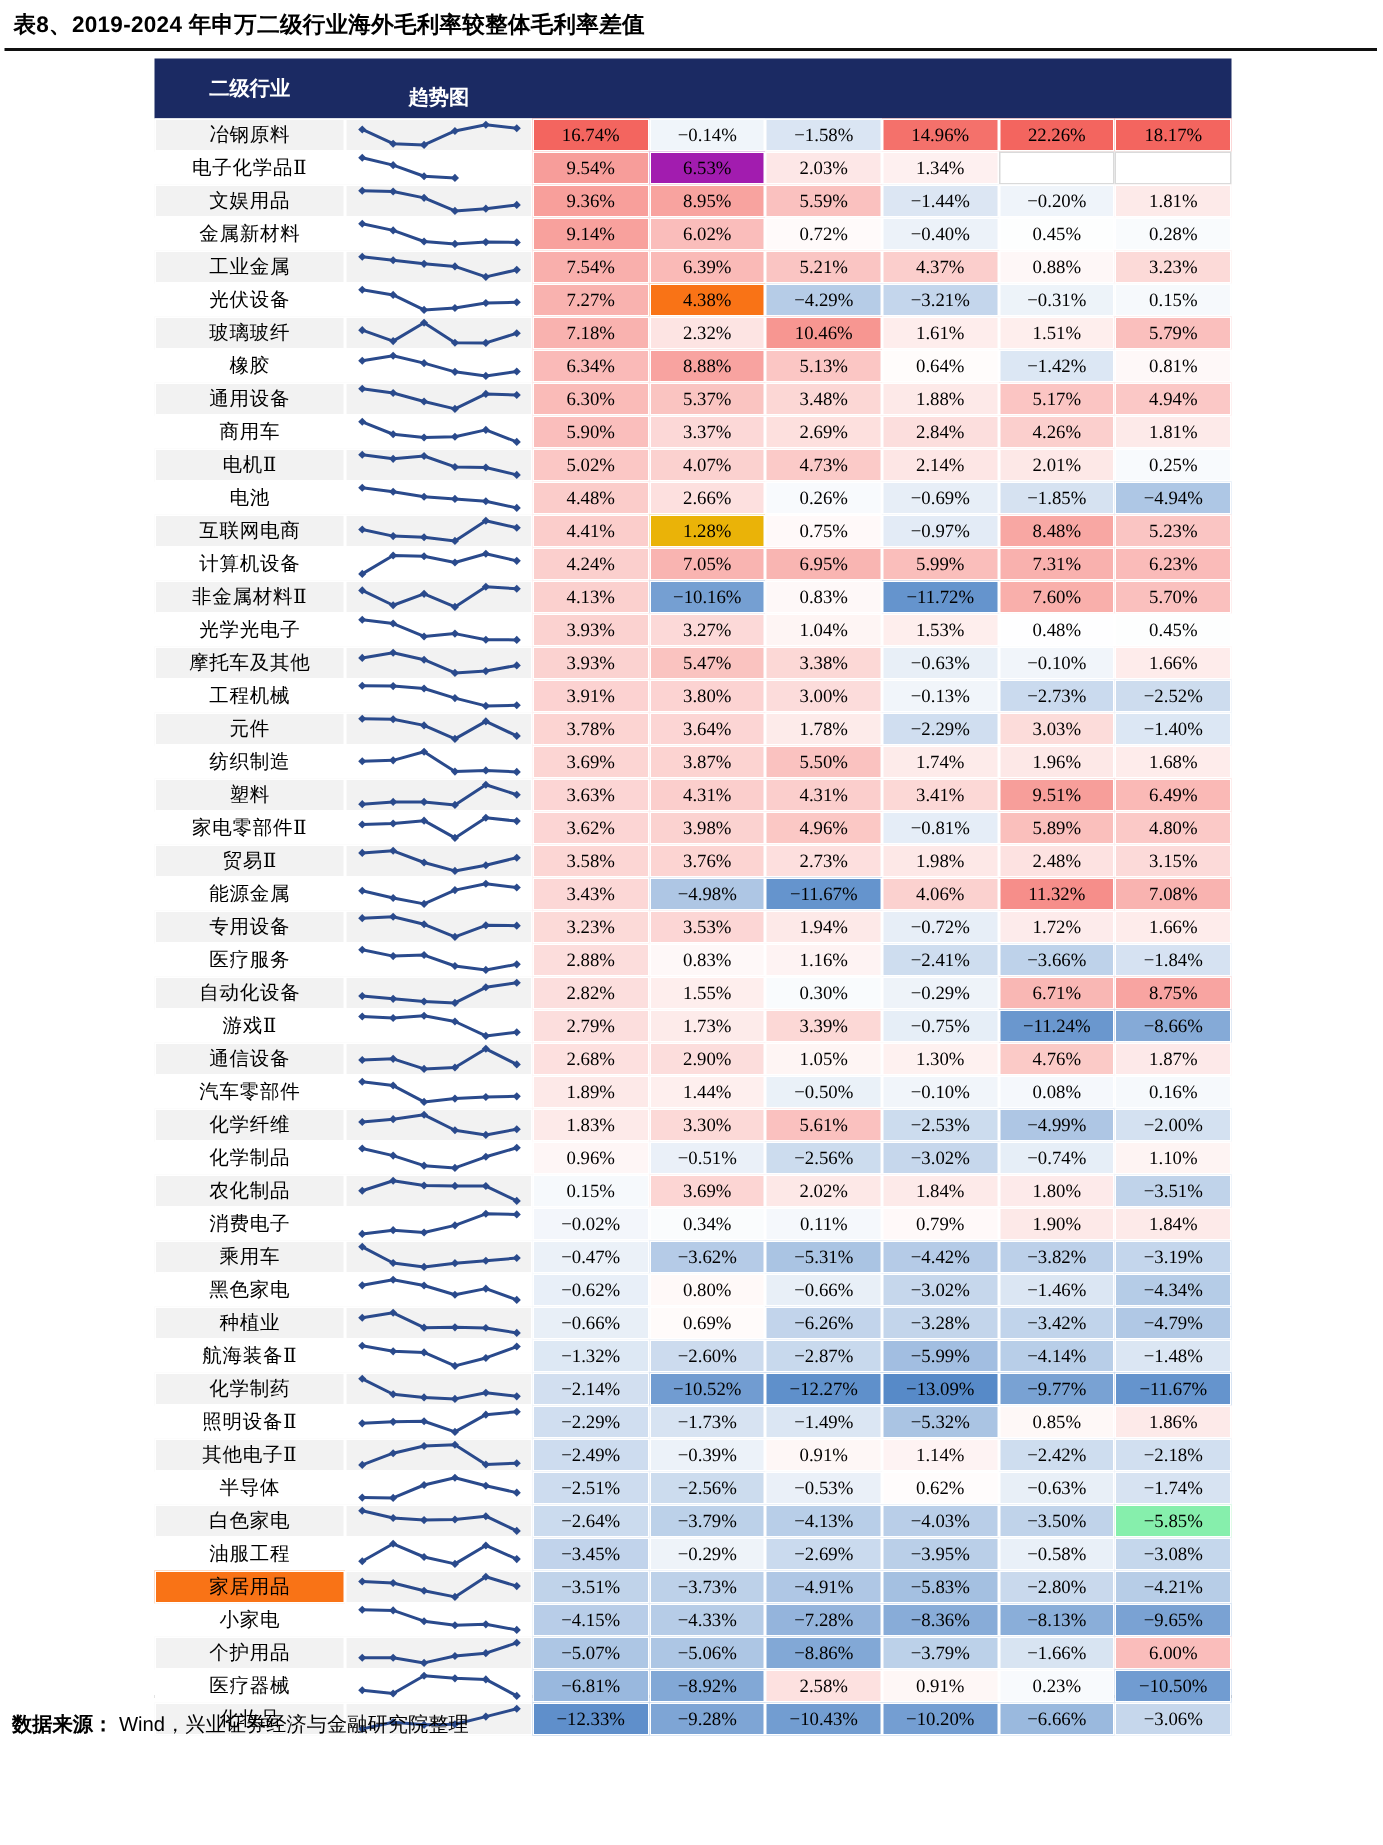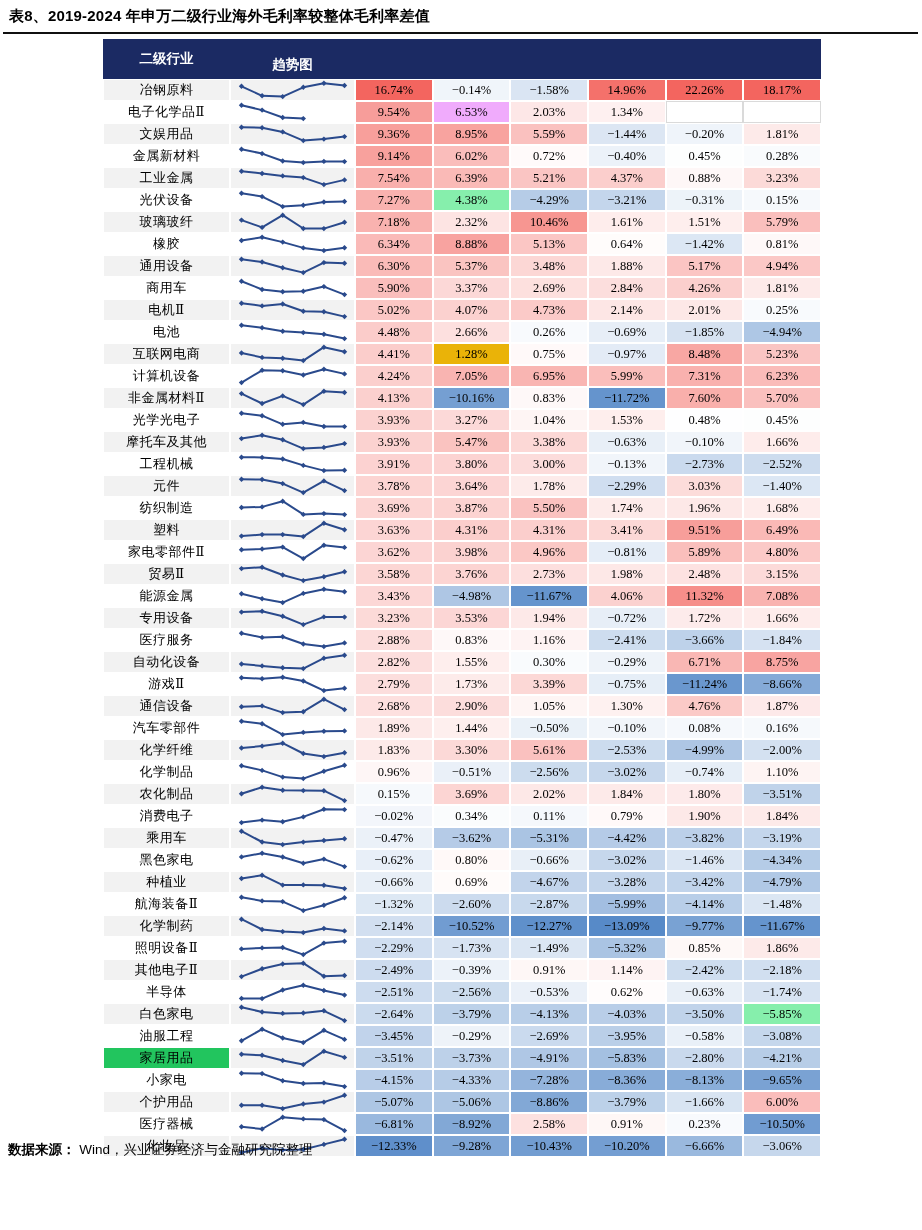--- a/index.html
+++ b/index.html
@@ -77,21 +77,21 @@
               <polyline points="6.5,3.2 27.1,8.1 47.7,15.5 68.3,16.6" fill="none" stroke="#2a4a8c" stroke-width="2" stroke-linejoin="round"></polyline>
               <g fill="#2a4a8c">
                 <path d="M3.8 3.2 L6.5 0.5 L9.2 3.2 L6.5 5.9 Z"></path>
                 <path d="M24.4 8.1 L27.1 5.4 L29.8 8.1 L27.1 10.8 Z"></path>
                 <path d="M45.0 15.5 L47.7 12.8 L50.4 15.5 L47.7 18.2 Z"></path>
                 <path d="M65.6 16.6 L68.3 13.9 L71.0 16.6 L68.3 19.3 Z"></path>
               </g>
             </svg>
           </div>
           <div class="c c-val" style="background:rgb(247,157,154)">9.54%</div>
-          <div class="c c-val" style="background:#f0abfc">6.53%</div>
+          <div class="c c-val" style="background:#a21caf">6.53%</div>
           <div class="c c-val" style="background:rgb(253,231,231)">2.03%</div>
           <div class="c c-val" style="background:rgb(254,240,240)">1.34%</div>
           <div class="c c-val c-blank"></div>
           <div class="c c-val c-blank"></div>
         </div>
         <div class="trow">
           <div class="c c-name" style="background:#f2f2f2">文娱用品</div>
           <div class="c c-trend" style="background:#f2f2f2">
             <svg width="115" height="20" viewBox="0 0 115 20">
               <polyline points="6.5,3.2 27.1,3.7 47.7,7.9 68.3,16.6 88.9,15.1 109.5,12.6" fill="none" stroke="#2a4a8c" stroke-width="2" stroke-linejoin="round"></polyline>
@@ -165,21 +165,21 @@
                 <path d="M3.8 3.2 L6.5 0.5 L9.2 3.2 L6.5 5.9 Z"></path>
                 <path d="M24.4 6.6 L27.1 3.9 L29.8 6.6 L27.1 9.3 Z"></path>
                 <path d="M45.0 16.6 L47.7 13.9 L50.4 16.6 L47.7 19.3 Z"></path>
                 <path d="M65.6 15.3 L68.3 12.6 L71.0 15.3 L68.3 18.0 Z"></path>
                 <path d="M86.2 12.0 L88.9 9.3 L91.6 12.0 L88.9 14.7 Z"></path>
                 <path d="M106.8 11.5 L109.5 8.8 L112.2 11.5 L109.5 14.2 Z"></path>
               </g>
             </svg>
           </div>
           <div class="c c-val" style="background:rgb(249,178,175)">7.27%</div>
-          <div class="c c-val" style="background:#86efac">4.38%</div>
+          <div class="c c-val" style="background:#f97316">4.38%</div>
           <div class="c c-val" style="background:rgb(182,204,231)">−4.29%</div>
           <div class="c c-val" style="background:rgb(196,214,236)">−3.21%</div>
           <div class="c c-val" style="background:rgb(237,243,249)">−0.31%</div>
           <div class="c c-val" style="background:rgb(246,249,252)">0.15%</div>
         </div>
         <div class="trow">
           <div class="c c-name" style="background:#f2f2f2">玻璃玻纤</div>
           <div class="c c-trend" style="background:#f2f2f2">
             <svg width="115" height="20" viewBox="0 0 115 20">
               <polyline points="6.5,8.1 27.1,15.4 47.7,3.2 68.3,16.5 88.9,16.6 109.5,10.2" fill="none" stroke="#2a4a8c" stroke-width="2" stroke-linejoin="round"></polyline>
@@ -848,21 +848,21 @@
                 <path d="M24.4 3.2 L27.1 0.5 L29.8 3.2 L27.1 5.9 Z"></path>
                 <path d="M45.0 13.1 L47.7 10.4 L50.4 13.1 L47.7 15.8 Z"></path>
                 <path d="M65.6 12.9 L68.3 10.2 L71.0 12.9 L68.3 15.6 Z"></path>
                 <path d="M86.2 13.3 L88.9 10.6 L91.6 13.3 L88.9 15.9 Z"></path>
                 <path d="M106.8 16.6 L109.5 13.9 L112.2 16.6 L109.5 19.3 Z"></path>
               </g>
             </svg>
           </div>
           <div class="c c-val" style="background:rgb(232,239,247)">−0.66%</div>
           <div class="c c-val" style="background:rgb(255,251,250)">0.69%</div>
-          <div class="c c-val" style="background:rgb(194,212,235)">−4.67%</div>
+          <div class="c c-val" style="background:rgb(194,212,235)">−6.26%</div>
           <div class="c c-val" style="background:rgb(195,213,235)">−3.28%</div>
           <div class="c c-val" style="background:rgb(193,212,235)">−3.42%</div>
           <div class="c c-val" style="background:rgb(176,200,229)">−4.79%</div>
         </div>
         <div class="trow">
           <div class="c c-name" style="background:#ffffff">航海装备Ⅱ</div>
           <div class="c c-trend" style="background:#ffffff">
             <svg width="115" height="20" viewBox="0 0 115 20">
               <polyline points="6.5,3.2 27.1,6.9 47.7,7.6 68.3,16.6 88.9,11.3 109.5,3.7" fill="none" stroke="#2a4a8c" stroke-width="2" stroke-linejoin="round"></polyline>
               <g fill="#2a4a8c">
@@ -1008,21 +1008,21 @@
             </svg>
           </div>
           <div class="c c-val" style="background:rgb(193,211,235)">−3.45%</div>
           <div class="c c-val" style="background:rgb(238,243,249)">−0.29%</div>
           <div class="c c-val" style="background:rgb(202,218,238)">−2.69%</div>
           <div class="c c-val" style="background:rgb(186,207,232)">−3.95%</div>
           <div class="c c-val" style="background:rgb(233,240,248)">−0.58%</div>
           <div class="c c-val" style="background:rgb(197,215,236)">−3.08%</div>
         </div>
         <div class="trow">
-          <div class="c c-name" style="background:#22c55e">家居用品</div>
+          <div class="c c-name" style="background:#f97316">家居用品</div>
           <div class="c c-trend" style="background:#f2f2f2">
             <svg width="115" height="20" viewBox="0 0 115 20">
               <polyline points="6.5,6.3 27.1,7.3 47.7,12.5 68.3,16.6 88.9,3.2 109.5,9.4" fill="none" stroke="#2a4a8c" stroke-width="2" stroke-linejoin="round"></polyline>
               <g fill="#2a4a8c">
                 <path d="M3.8 6.3 L6.5 3.6 L9.2 6.3 L6.5 9.0 Z"></path>
                 <path d="M24.4 7.3 L27.1 4.6 L29.8 7.3 L27.1 10.0 Z"></path>
                 <path d="M45.0 12.5 L47.7 9.8 L50.4 12.5 L47.7 15.2 Z"></path>
                 <path d="M65.6 16.6 L68.3 13.9 L71.0 16.6 L68.3 19.3 Z"></path>
                 <path d="M86.2 3.2 L88.9 0.5 L91.6 3.2 L88.9 5.9 Z"></path>
                 <path d="M106.8 9.4 L109.5 6.7 L112.2 9.4 L109.5 12.1 Z"></path>

